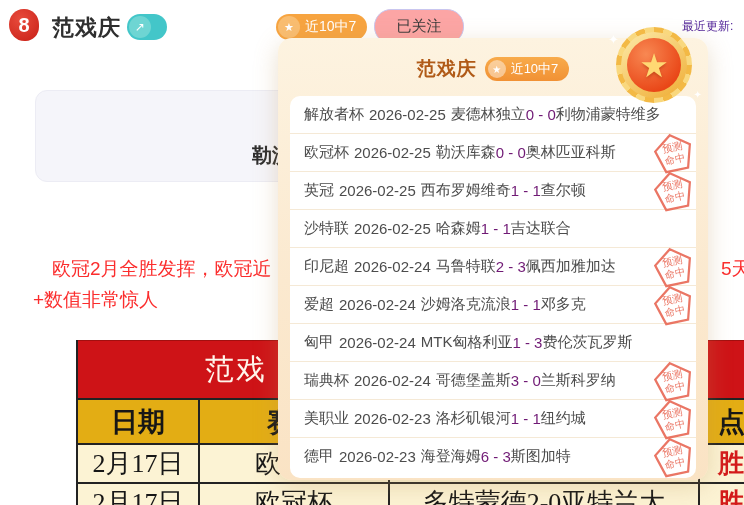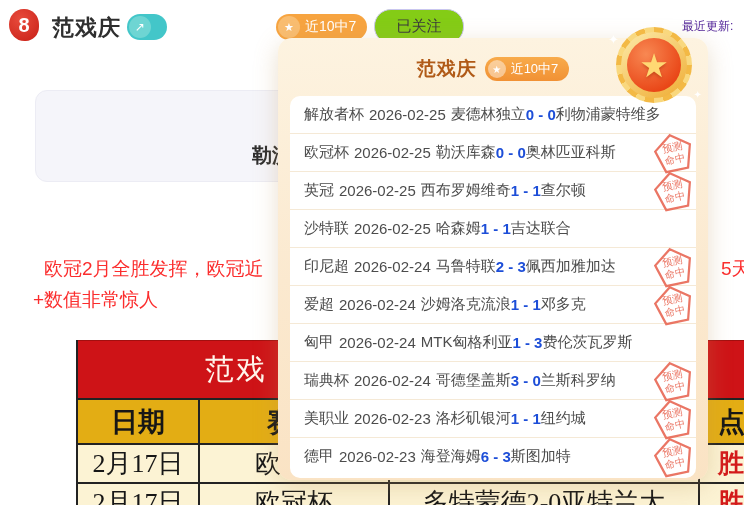--- a/index.html
+++ b/index.html
@@ -13,31 +13,31 @@
         justify-content:center;color:#fff;font-weight:bold;font-size:20px;cursor:pointer;}
   .expert-name{position:absolute;left:52px;top:13px;font-size:22px;font-weight:bold;color:#2e2e2e;letter-spacing:1px;}
   .pill{position:absolute;top:14px;height:26px;border-radius:13px;display:flex;align-items:center;
         color:#fff;font-size:14px;padding:0 11px 0 2px;white-space:nowrap;}
   .pill .pico{width:22px;height:22px;border-radius:50%;display:flex;align-items:center;justify-content:center;
         font-size:12px;color:#fff;margin-right:5px;}
   .pill-teal{left:127px;background:#43c6c9;}
   .pill-teal .pico{background:#6ed5d3;}
   .pill-orange{left:276px;background:#f7a440;}
   .pill-orange .pico{background:#f9bd70;font-size:11px;}
-  .follow-btn{position:absolute;left:374px;top:9px;width:88px;height:33px;border-radius:17px;background:#84cc16;
+  .follow-btn{position:absolute;left:374px;top:9px;width:88px;height:33px;border-radius:17px;background:#fca5a5;
         border:1px solid #c9c6ef;color:#3a3a3a;font-size:15px;display:flex;align-items:center;justify-content:center;
         cursor:pointer;}
   .update-txt{position:absolute;left:682px;top:18px;font-size:12px;color:#4c1d95;white-space:nowrap;}
 
   
   .bg-panel{position:absolute;left:35px;top:90px;width:648px;height:90px;background:#f5f5fa;
         border:1px solid #ececf4;border-radius:12px;z-index:1;}
   .bg-panel .frag{position:absolute;left:216px;top:51px;font-size:20px;font-weight:bold;color:#2e2e2e;white-space:nowrap;}
   .promo{position:absolute;color:#fb2d2d;font-size:19px;z-index:1;white-space:nowrap;}
-  .promo-l1{left:44px;top:256px;}
+  .promo-l1{left:52px;top:256px;}
   .promo-l1r{left:721px;top:256px;}
   .promo-l2{left:33px;top:287px;}
 
   
   .bg-table{position:absolute;left:76px;top:340px;width:830px;z-index:1;
         font-family:"Liberation Serif","DejaVu Serif",serif;border-left:2px solid #222;}
   .t-title{height:57px;background:#ce1317;display:flex;align-items:center;border-top:1px solid #a20f0f;}
   .t-title span{margin-left:127px;color:#fff6ec;font-size:29px;letter-spacing:2px;text-align:center;}
   .t-row{display:flex;border-top:2px solid #222;}
   .t-cell{box-sizing:border-box;display:flex;align-items:center;justify-content:center;
@@ -57,21 +57,21 @@
   .pname{font-size:19px;font-weight:bold;color:#b05a17;letter-spacing:1px;}
   .pbadge{height:24px;border-radius:12px;background:linear-gradient(180deg,#f8ab4b,#f19134);display:flex;
         align-items:center;color:#fff;font-size:13px;padding:0 11px 0 3px;}
   .pbadge .pico{width:18px;height:18px;border-radius:50%;background:rgba(255,255,255,.45);display:flex;
         align-items:center;justify-content:center;font-size:10px;color:#fff;margin-right:5px;}
   .plist{position:absolute;left:12px;right:12px;top:58px;height:382px;background:#fff;border-radius:10px;}
   .row{height:37px;display:flex;align-items:center;padding:0 46px 0 14px;position:relative;
         border-bottom:1px solid #f5e9d6;font-size:15px;color:#4c4c4c;white-space:nowrap;overflow:visible;}
   .row:last-child{border-bottom:none;}
   .row .dt{margin:0 5px;}
-  .row .score{color:#1d4ed8;font-weight:bold;}
+  .row .score{color:#701a75;font-weight:normal;}
   .stamp{position:absolute;right:2px;top:-2px;width:41px;height:41px;transform:rotate(-12deg);opacity:.92;}
 
   
   .medal{position:absolute;left:608px;top:26px;width:96px;height:78px;z-index:12;pointer-events:none;}
   .spikes{position:absolute;left:8px;top:1px;width:76px;height:76px;border-radius:50%;
         background:repeating-conic-gradient(#f3b945 0deg 15deg,#f9d87e 15deg 30deg);}
   .ring{position:absolute;left:13px;top:6px;width:66px;height:66px;border-radius:50%;
         background:linear-gradient(145deg,#fceaa9,#efac33);}
   .core{position:absolute;left:19px;top:12px;width:54px;height:54px;border-radius:50%;
         background:radial-gradient(circle at 35% 30%,#f88852,#e94617 75%);}

